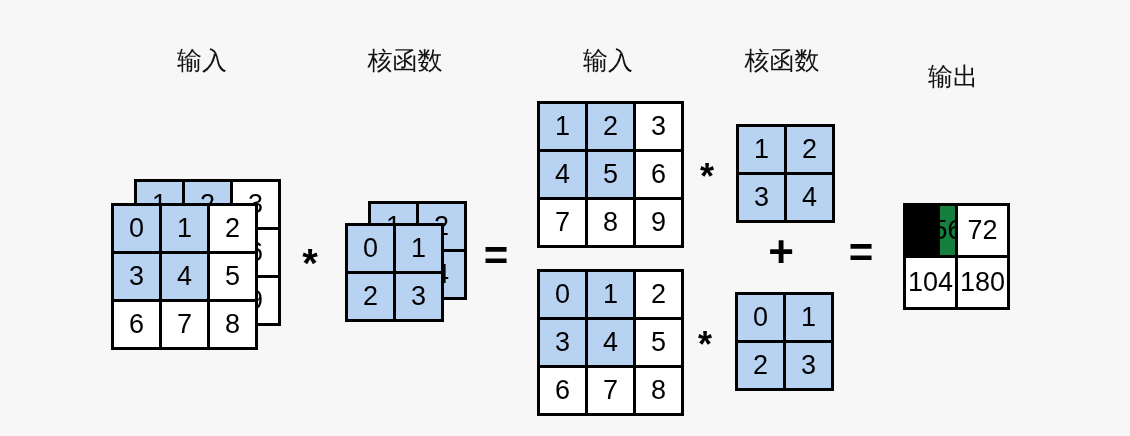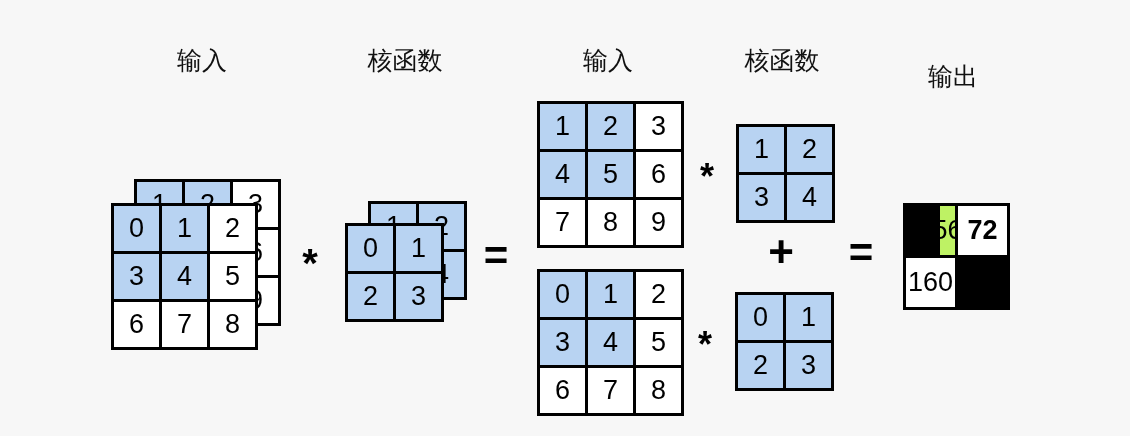--- a/index.html
+++ b/index.html
@@ -110,23 +110,24 @@
         <div class="cell" style="background: rgb(255, 255, 255);">7</div>
         <div class="cell" style="background: rgb(255, 255, 255);">8</div>
       </div>
       <div class="matrix" style="left: 735px; top: 292px; z-index: 1; background: rgb(0, 0, 0); grid-template-columns: repeat(2, 45px); grid-auto-rows: 45px;">
         <div class="cell" style="background: rgb(184, 211, 242);">0</div>
         <div class="cell" style="background: rgb(184, 211, 242);">1</div>
         <div class="cell" style="background: rgb(184, 211, 242);">2</div>
         <div class="cell" style="background: rgb(184, 211, 242);">3</div>
       </div>
       <div class="matrix" style="left: 903px; top: 203px; z-index: 1; background: rgb(0, 0, 0); grid-template-columns: repeat(2, 49px); grid-auto-rows: 49px;">
-        <div class="cell" style="background: #bef264; margin-left: 34px;">56</div>
-        <div class="cell" style="background: rgb(255, 255, 255); font-weight: bold;">72</div>
-        <div class="cell" style="background: rgb(255, 255, 255);">160</div>
+        <div class="cell" style="background: #15803d; margin-left: 34px;">56</div>
+        <div class="cell" style="background: rgb(255, 255, 255);">72</div>
+        <div class="cell" style="background: rgb(255, 255, 255);">104</div>
+        <div class="cell" style="background: rgb(255, 255, 255);">180</div>
       </div>
     </div>
   <div class="layer" id="labels-layer">
       <div class="diagram-label" style="left: 202px; top: 60px;">输入</div>
       <div class="diagram-label" style="left: 405px; top: 60px;">核函数</div>
       <div class="diagram-label" style="left: 608px; top: 60px;">输入</div>
       <div class="diagram-label" style="left: 782px; top: 60px;">核函数</div>
       <div class="diagram-label" style="left: 953px; top: 76px;">输出</div>
     </div>
   <div class="layer" id="operators-layer">

